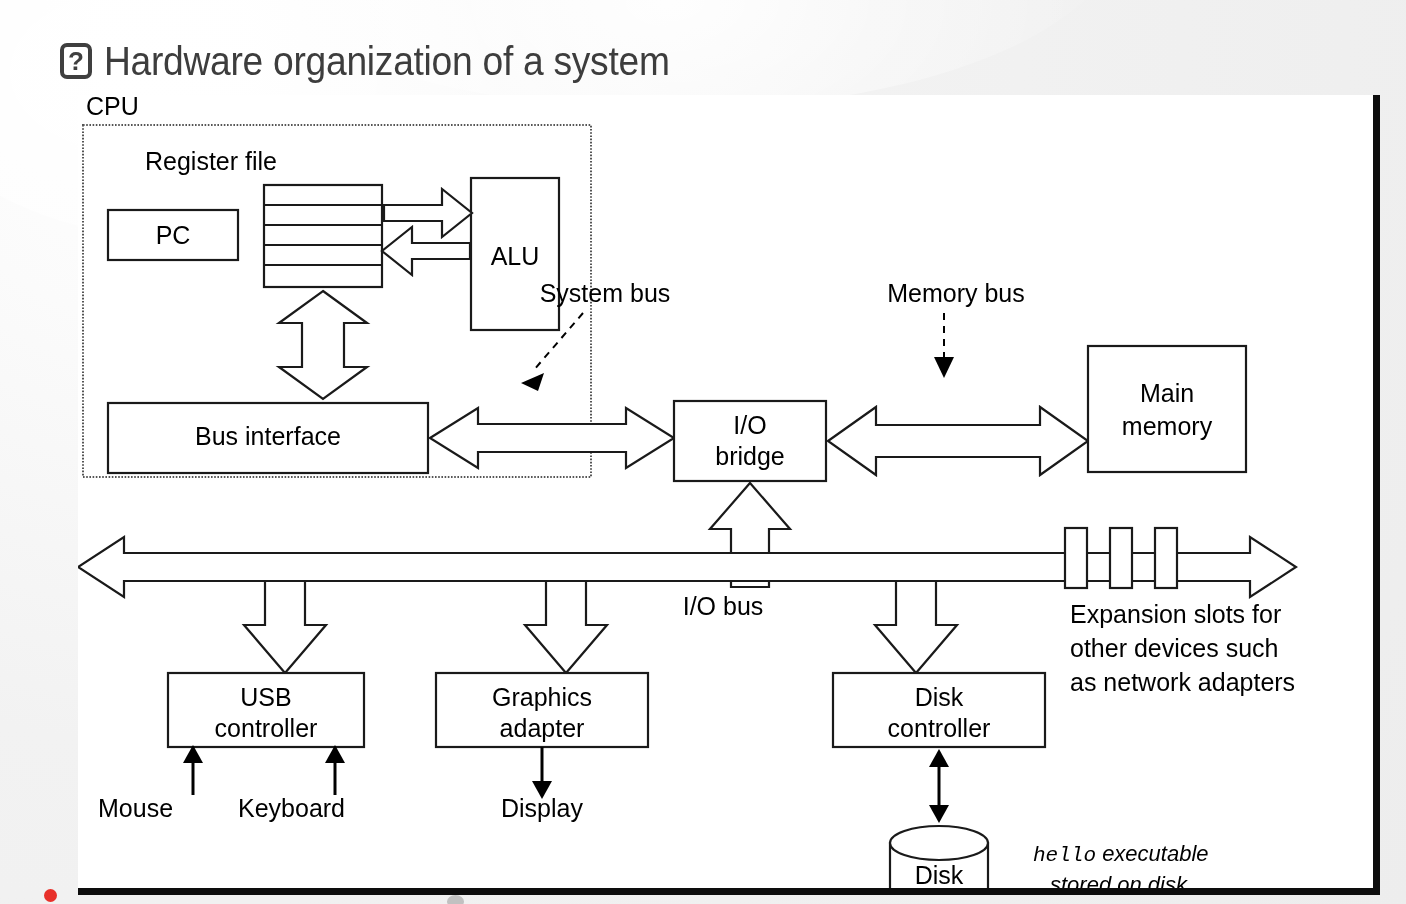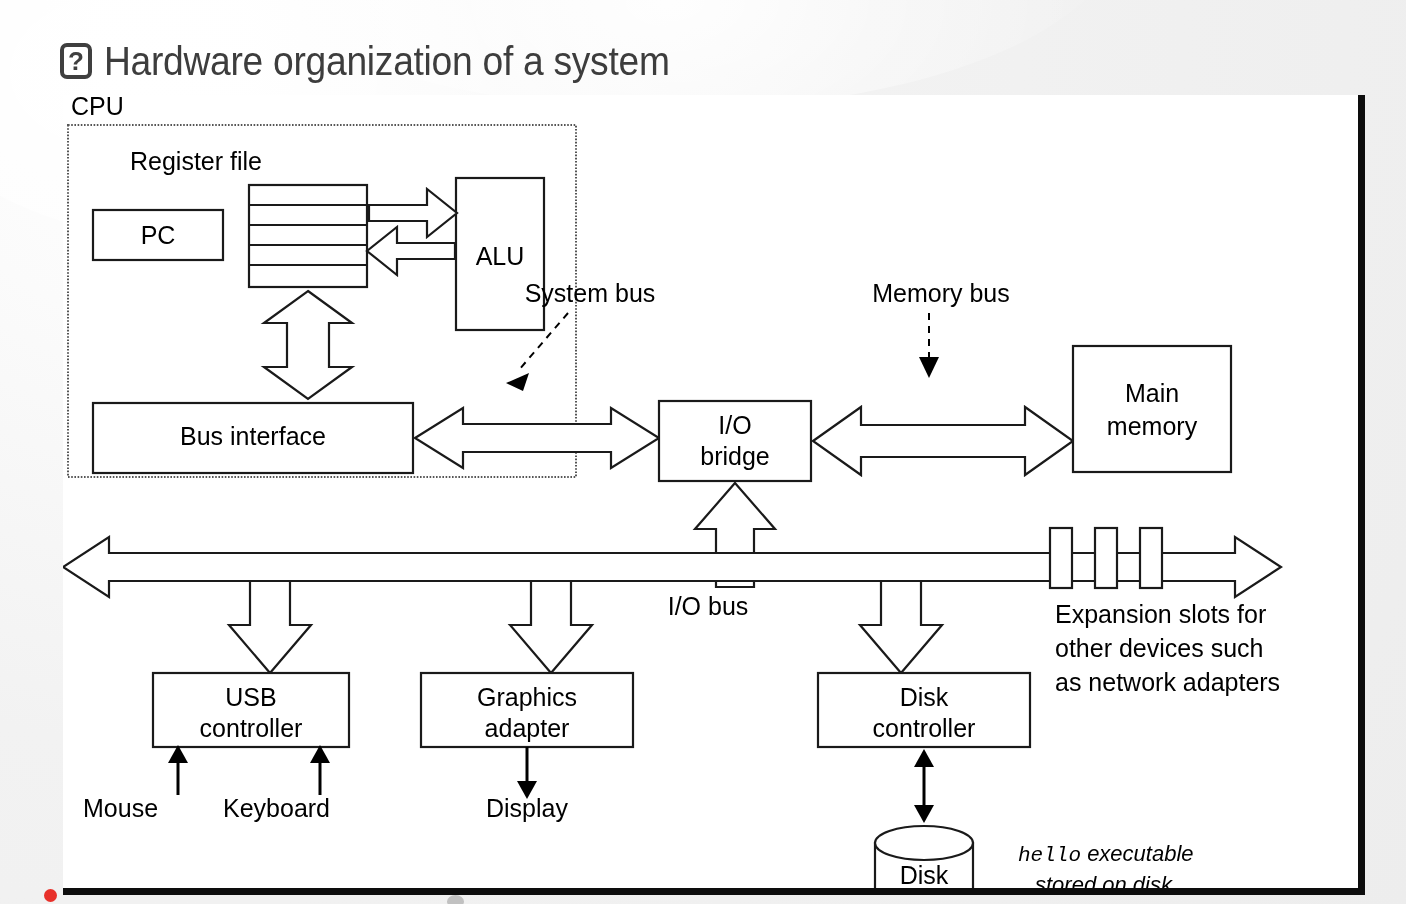--- a/index.html
+++ b/index.html
@@ -37,21 +37,21 @@
     font-size:26px;line-height:1;color:#3f3f3f;font-weight:bold;
     box-sizing:border-box;flex:none;
   }
   #title-text{
     font-size:40px;color:#3d3d3d;letter-spacing:-.3px;
     white-space:nowrap;font-family:"Liberation Sans", sans-serif;
     transform:scaleX(.93);transform-origin:left center;
   }
   
   #figure{
-    position:absolute;left:63px;top:95px;width:1302px;height:800px;
+    position:absolute;left:78px;top:95px;width:1302px;height:800px;
     background:#ffffff;
     border-right:7px solid #0d0d0d;
     border-bottom:7px solid #0d0d0d;
     box-sizing:border-box;
   }
   #figure svg{display:block;}
   
   #red-dot{
     position:absolute;left:44px;bottom:2px;width:13px;height:13px;
     border-radius:50%;background:#e8302a;

